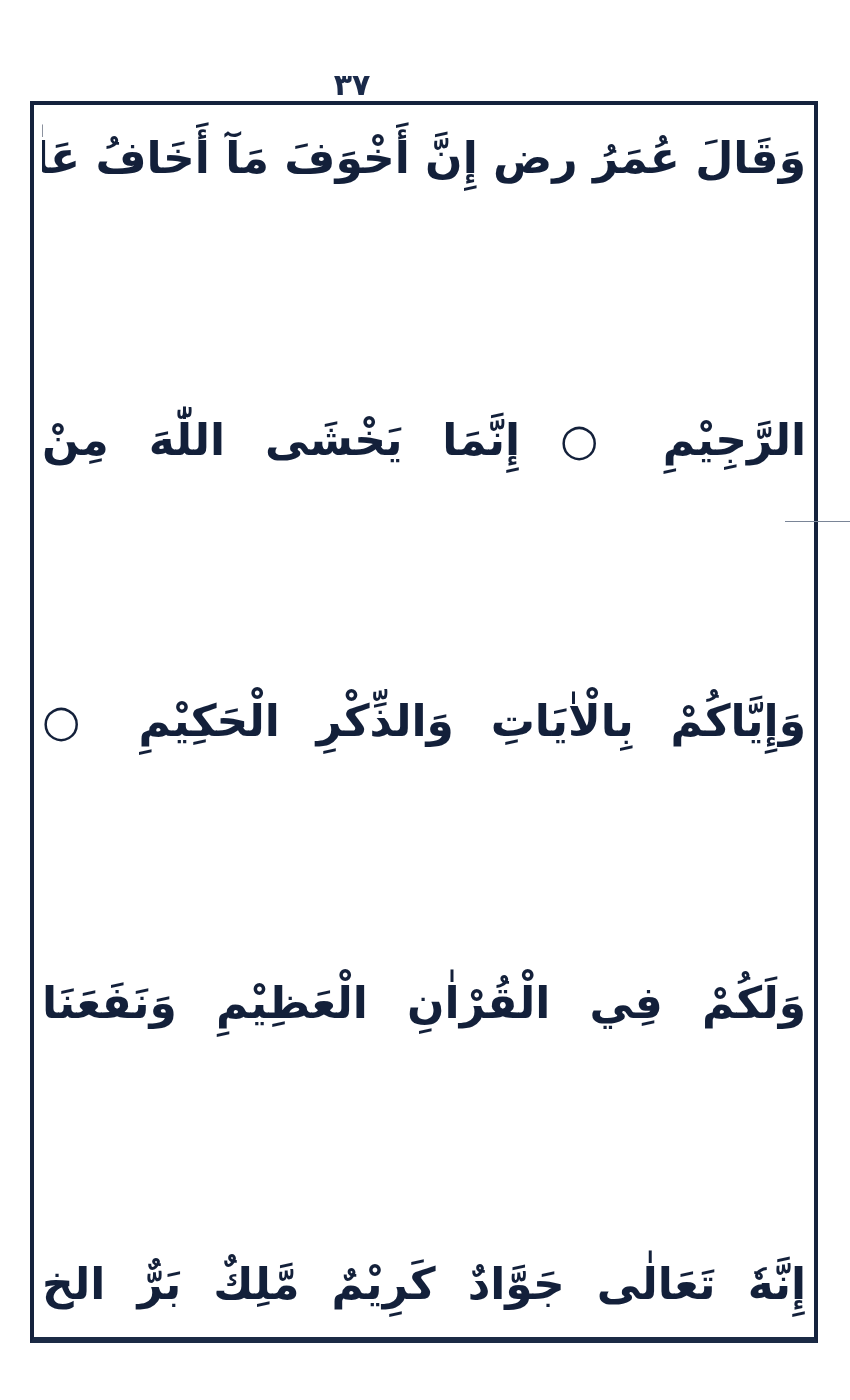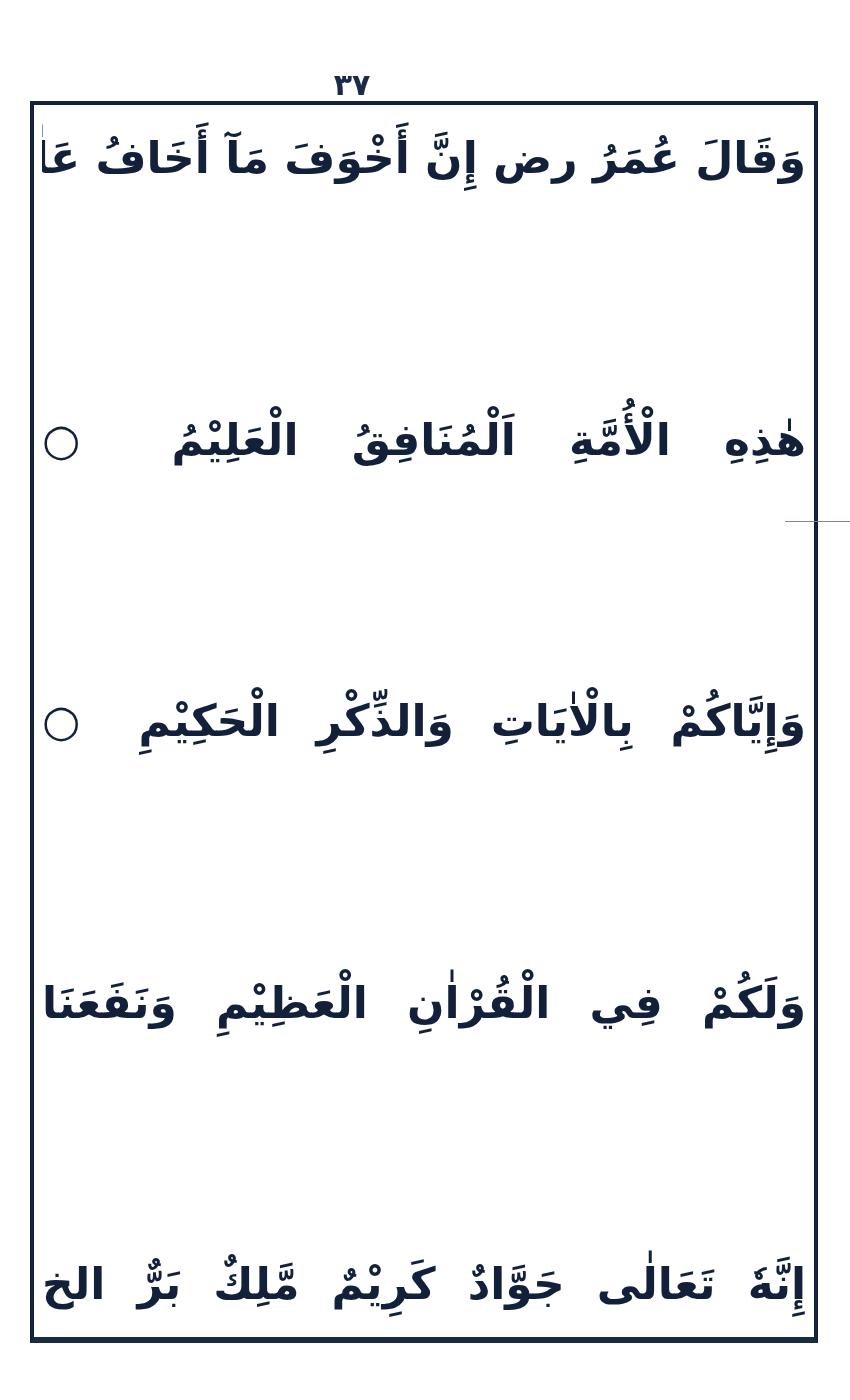--- a/index.html
+++ b/index.html
@@ -75,20 +75,20 @@
     }
   </style>
 </head>
 <body>
 
 <div class="page-number">٣٧</div>
 
 <div class="frame">
   <div class="text-block">
     <div class="line">وَقَالَ عُمَرُ رض إِنَّ أَخْوَفَ مَآ أَخَافُ عَلٰى</div>
-    <div class="line">هٰذِهِ الْأُمَّةِ اَلْمُنَافِقُ الْعَلِيْمُ ○</div>
+    <div class="line">الرَّجِيْمِ ○ إِنَّمَا يَخْشَى اللّٰهَ مِنْ</div>
     <div class="line">وَإِيَّاكُمْ بِالْاٰيَاتِ وَالذِّكْرِ الْحَكِيْمِ ○</div>
     <div class="line">وَلَكُمْ فِي الْقُرْاٰنِ الْعَظِيْمِ وَنَفَعَنَا</div>
     <div class="line">إِنَّهٗ تَعَالٰى جَوَّادٌ كَرِيْمٌ مَّلِكٌ بَرٌّ الخ</div>
   </div>
 </div>
 
 <div class="stray-mark"></div>
 
 </body></html>

